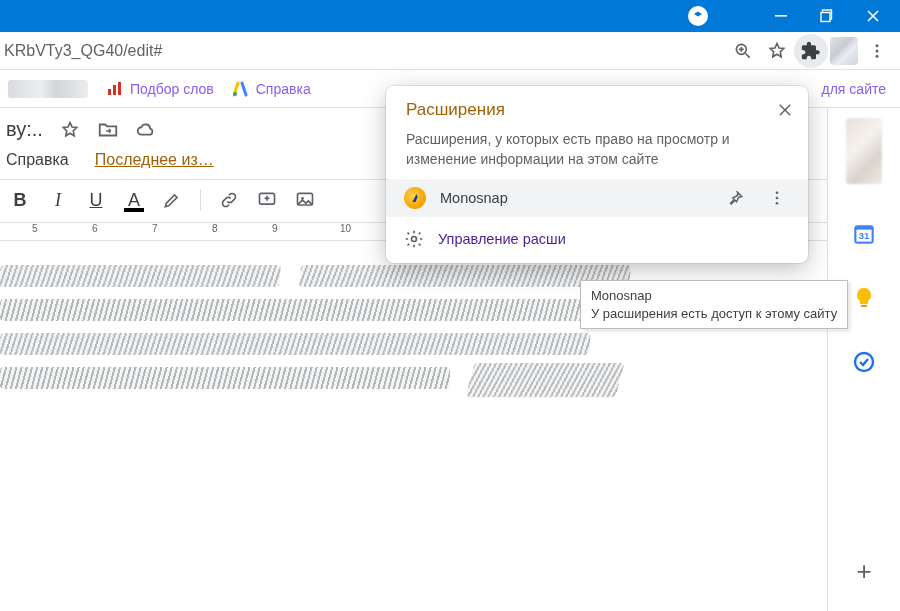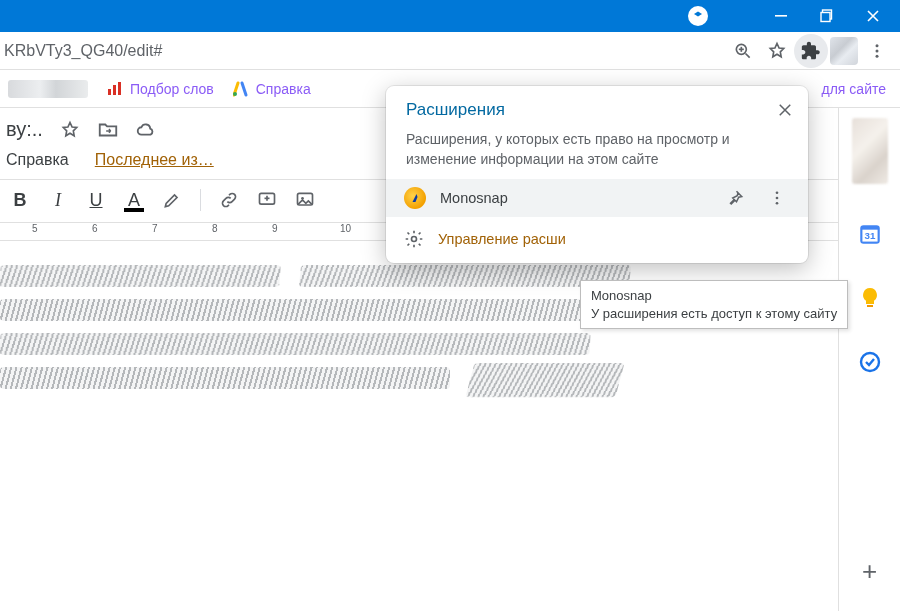--- a/index.html
+++ b/index.html
@@ -151,21 +151,21 @@
     filter: blur(.6px);
     border-radius:4px;
   }
 
   
   .sidepanel {
     position:absolute;
     right:0;
     top:108px;
     bottom:0;
-    width:62px;
+    width:73px;
     border-left:1px solid #e0e0e0;
     background:#fff;
     display:flex;
     flex-direction:column;
     align-items:center;
     padding-top:10px;
     gap:36px;
   }
   .sp-icon {
     width:28px; height:28px; border-radius:4px;
@@ -193,21 +193,21 @@
     width:422px;
     background:#fff;
     border-radius:8px;
     box-shadow: 0 6px 24px rgba(0,0,0,.25), 0 0 0 1px rgba(0,0,0,.08);
     z-index:50;
     padding-bottom:8px;
   }
   .popup-hdr {
     display:flex; align-items:center;
     padding:14px 14px 8px 20px;
-    font-size:17px; color:#0369a1;
+    font-size:17px; color:#a16207;
   }
   .popup-hdr .x { margin-left:auto; color:#5f6368;}
   .popup-sub {
     padding:4px 20px 2px 20px; font-size:14.5px; font-weight:600; color:#3c4043;
   }
   .popup-desc {
     padding:2px 20px 10px 20px;
     font-size:14px; color:#5f6368; line-height:1.4;
   }
   .ext-item {
@@ -220,21 +220,21 @@
     width:22px; height:22px; border-radius:50%;
     background: radial-gradient(circle at 40% 40%, #ffd24a 0%, #f3a000 70%);
     display:flex;align-items:center;justify-content:center;
     color:#1334a8; font-weight:700;
   }
   .ext-name { flex:1; font-size:14.5px; color:#3c4043;}
   .pin-icon, .more-icon { color:#5f6368; width:28px; text-align:center;}
   .manage-row {
     display:flex; align-items:center;
     padding:12px 18px 6px 18px;
-    gap:14px; color:#a16207; font-size:14.5px;
+    gap:14px; color:#4c1d95; font-size:14.5px;
   }
   .gear { color:#5f6368; }
 
   
   .tooltip {
     position:absolute;
     left:580px;
     top:280px;
     background:#fff;
     border:1px solid #bdbdbd;

